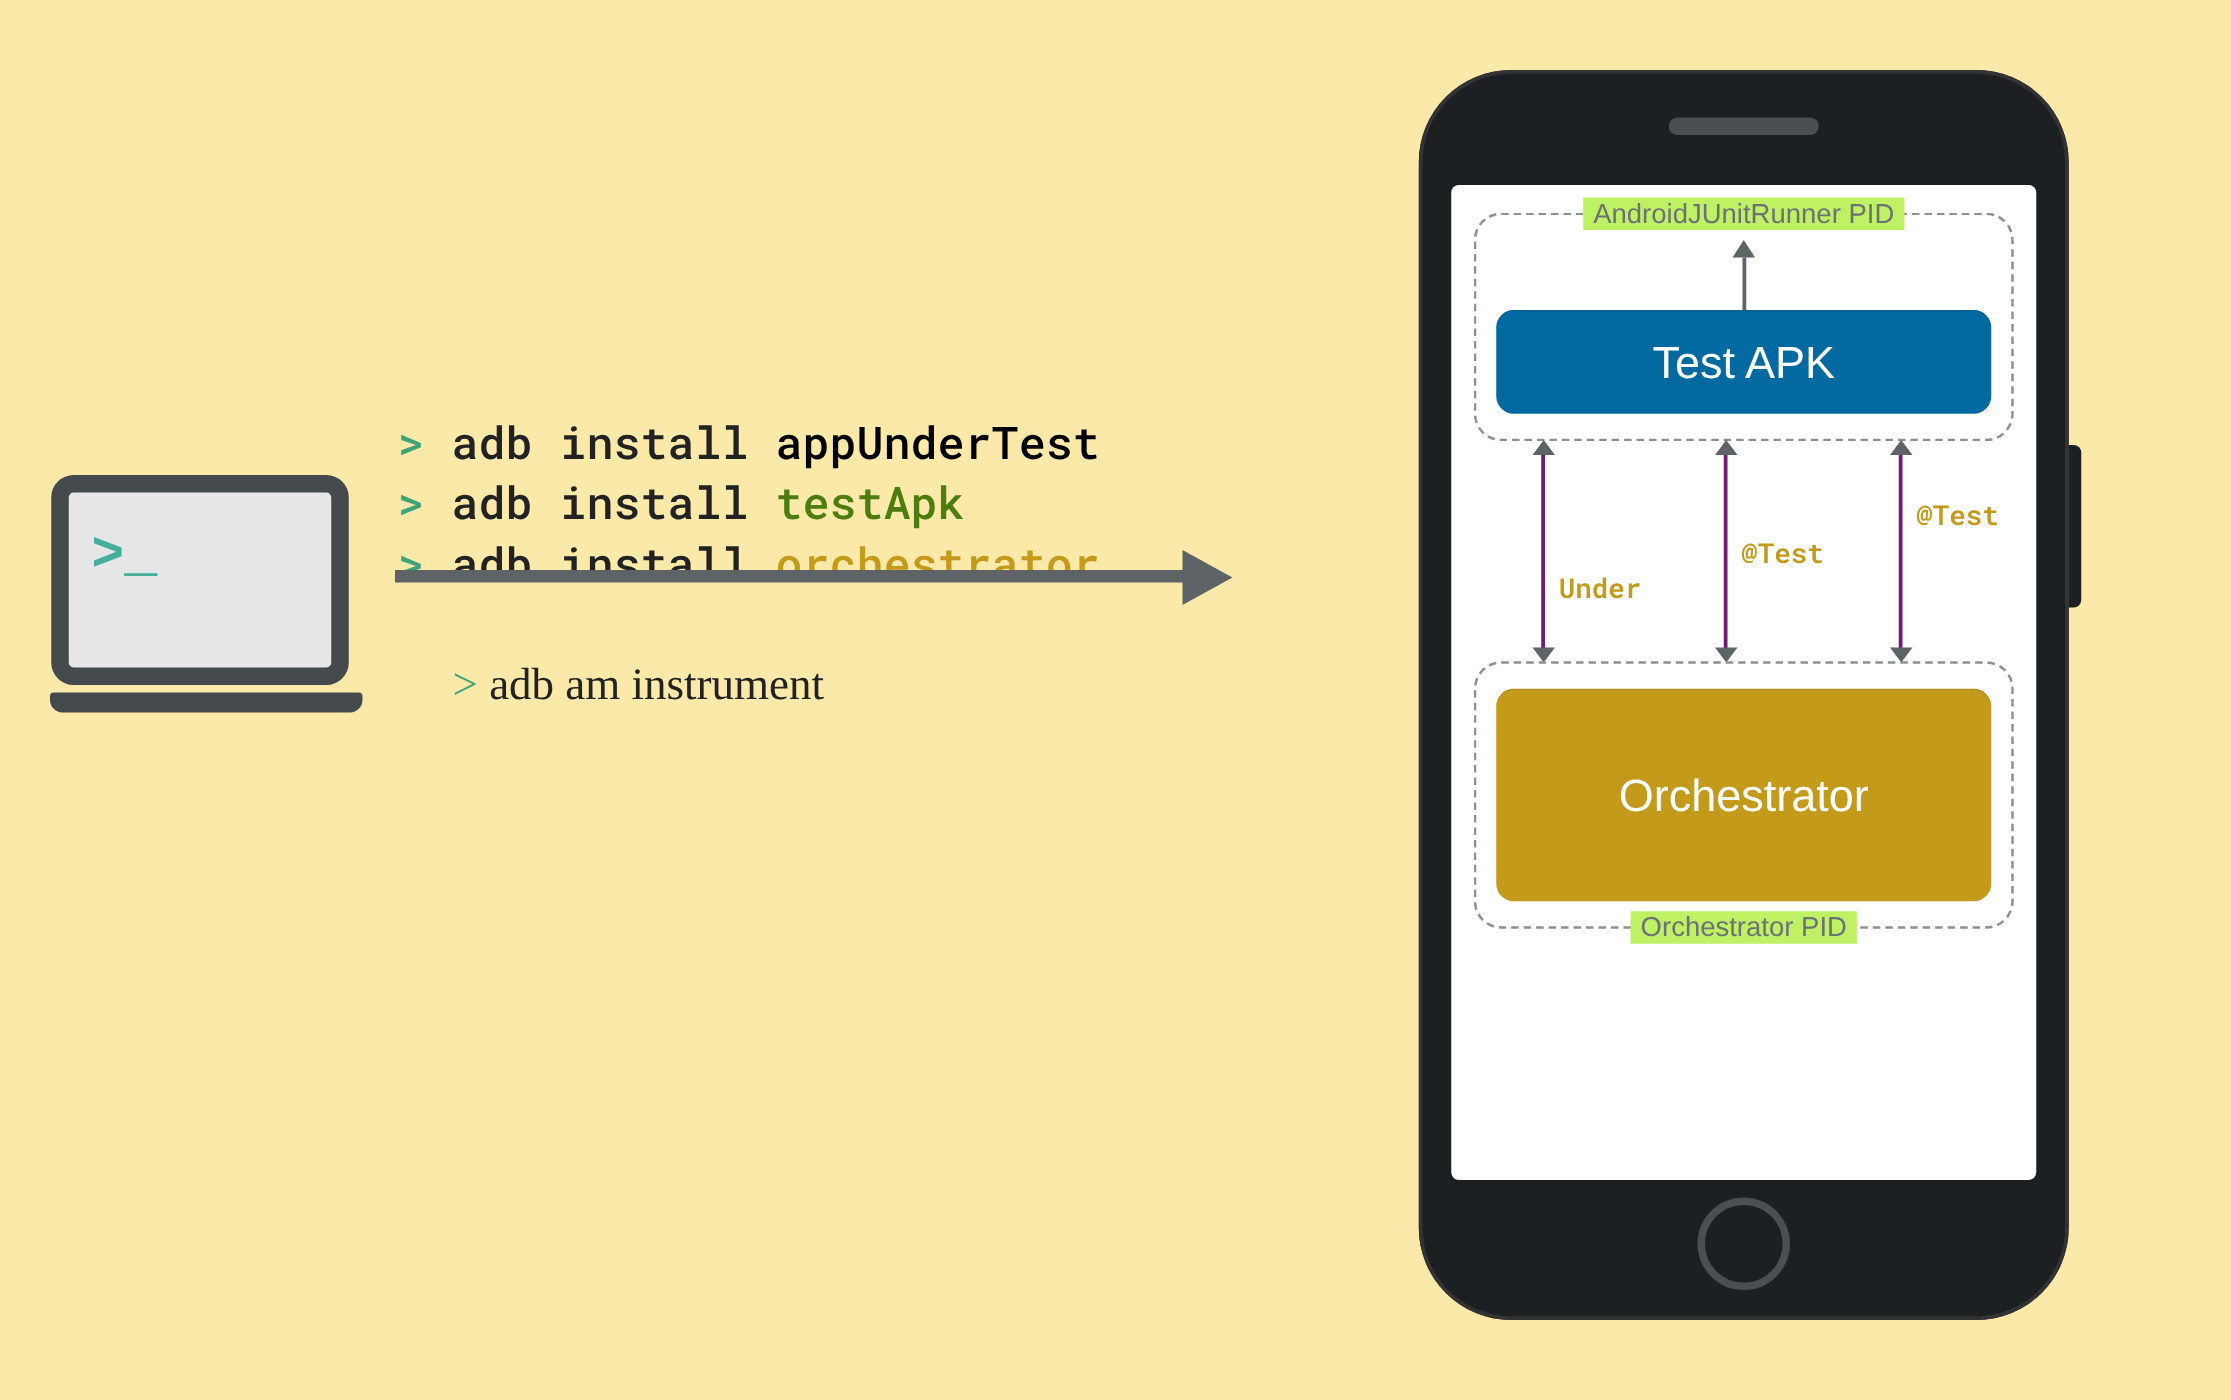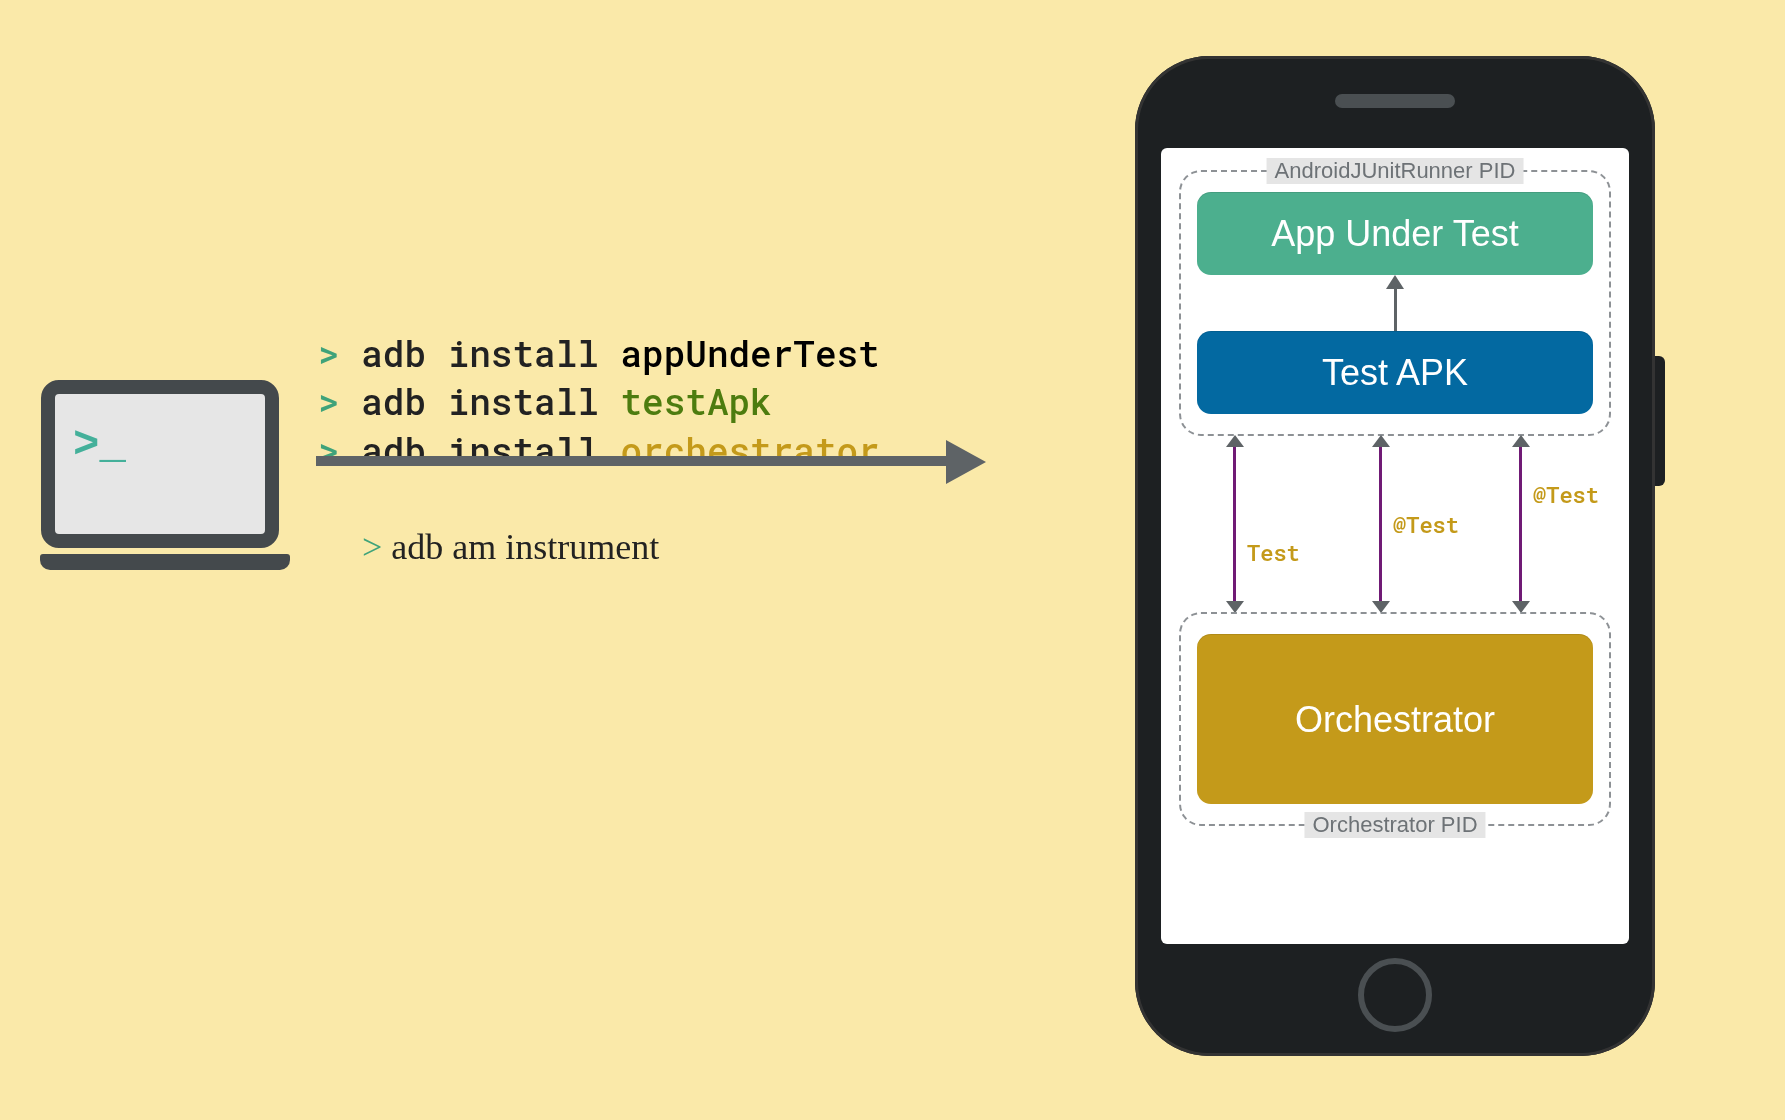--- a/index.html
+++ b/index.html
@@ -90,21 +90,21 @@
     display:flex;flex-direction:column;align-items:stretch;
   }
 
   
   .group{
     border:2px dashed #8d9195;border-radius:22px;
     position:relative;padding:20px 16px;
   }
   .group-label{
     position:absolute;left:50%;transform:translateX(-50%);
-    background:#e5e5e5;padding:0 8px;color:#6d7276;font-size:22px;
+    background:#bef264;padding:0 8px;color:#6d7276;font-size:22px;
     white-space:nowrap;
   }
   .group-top .group-label{top:-14px;}
   .group-bottom .group-label{bottom:-14px;}
 
   .box{
     border-radius:14px;color:#fff;text-align:center;
     padding:20px 12px;font-size:36px;line-height:1.2;
     box-shadow:0 1px 0 rgba(0,0,0,.1) inset;
   }
@@ -170,33 +170,32 @@
 <span class="prompt">&gt; </span><span>adb am instrument</span>
 </div>
 
 <div class="phone">
   <div class="phone-side"></div>
   <div class="phone-speaker"></div>
   <div class="phone-screen">
 
     <div class="group group-top">
       <span class="group-label">AndroidJUnitRunner PID</span>
-      <div class="box box-green">App Under Test</div>
       <div class="v-arrow">
         <div class="head-up"></div>
           <div class="stem"></div>
       </div>
       <div class="box box-blue">Test APK</div>
     </div>
 
     <div class="links">
       <div class="link l1">
         <div class="head-up"></div>
           <div class="head-down"></div>
-        <span class="lbl">Test</span>
+        <span class="lbl">Under</span>
       </div>
       <div class="link l2">
         <div class="head-up"></div>
           <div class="head-down"></div>
         <span class="lbl">@Test</span>
       </div>
       <div class="link l3">
         <div class="head-up"></div>
           <div class="head-down"></div>
         <span class="lbl">@Test</span>

